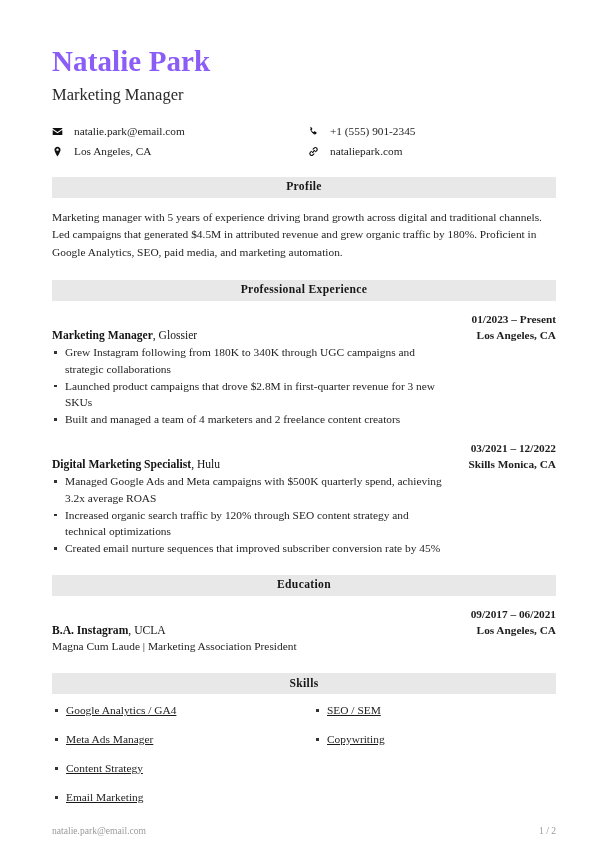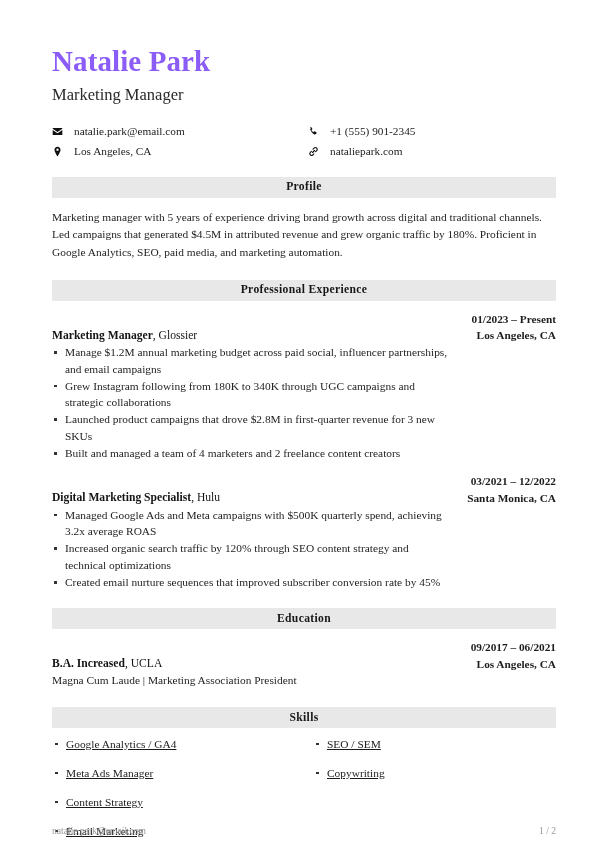--- a/index.html
+++ b/index.html
@@ -263,53 +263,52 @@
       <div class="entry-top">
         <div class="entry-heading">
           <span class="entry-role">Marketing Manager</span><span class="entry-org">, Glossier</span>
         </div>
         <div class="entry-meta">
           <div>01/2023 – Present</div>
           <div>Los Angeles, CA</div>
         </div>
       </div>
       <ul class="bullets">
-        <li>Manage $1.2M annual marketing budget across paid social, influencer partnerships, and email campaigns</li>
         <li>Grew Instagram following from 180K to 340K through UGC campaigns and strategic collaborations</li>
         <li>Launched product campaigns that drove $2.8M in first-quarter revenue for 3 new SKUs</li>
         <li>Built and managed a team of 4 marketers and 2 freelance content creators</li>
       </ul>
     </div>
 
     <div class="entry">
       <div class="entry-top">
         <div class="entry-heading">
           <span class="entry-role">Digital Marketing Specialist</span><span class="entry-org">, Hulu</span>
         </div>
         <div class="entry-meta">
           <div>03/2021 – 12/2022</div>
-          <div>Santa Monica, CA</div>
+          <div>Skills Monica, CA</div>
         </div>
       </div>
       <ul class="bullets">
         <li>Managed Google Ads and Meta campaigns with $500K quarterly spend, achieving 3.2x average ROAS</li>
         <li>Increased organic search traffic by 120% through SEO content strategy and technical optimizations</li>
         <li>Created email nurture sequences that improved subscriber conversion rate by 45%</li>
       </ul>
     </div>
   </div>
 
   <div class="section">
     <div class="section-bar">
       <span class="section-bar-label">Education</span>
     </div>
     <div class="entry">
       <div class="entry-top">
         <div class="entry-heading">
-          <span class="entry-role">B.A. Increased</span><span class="entry-org">, UCLA</span>
+          <span class="entry-role">B.A. Instagram</span><span class="entry-org">, UCLA</span>
         </div>
         <div class="entry-meta">
           <div>09/2017 – 06/2021</div>
           <div>Los Angeles, CA</div>
         </div>
       </div>
       <div class="entry-sub">Magna Cum Laude | Marketing Association President</div>
     </div>
   </div>
 

